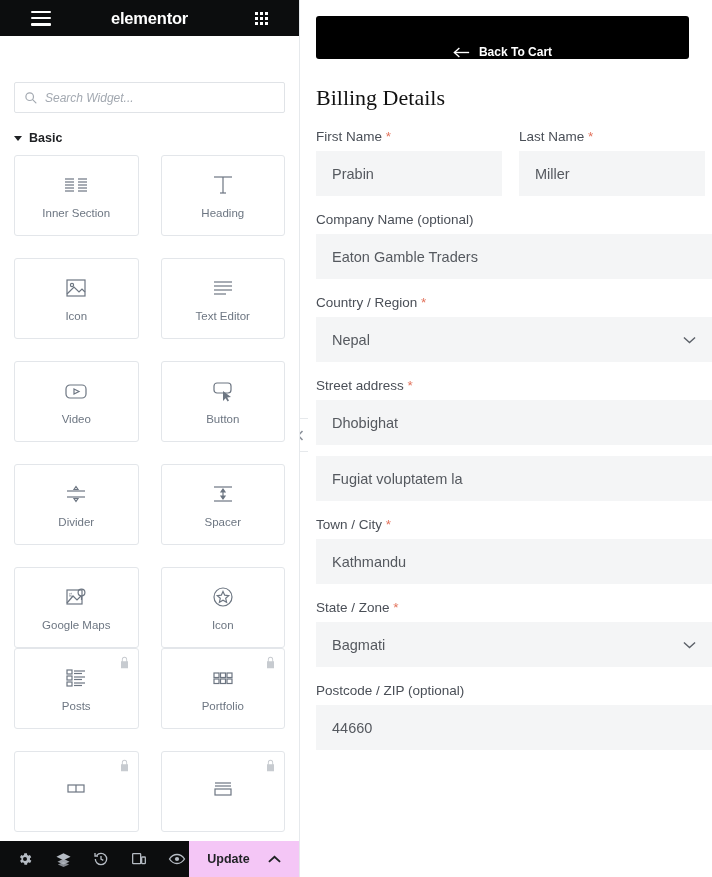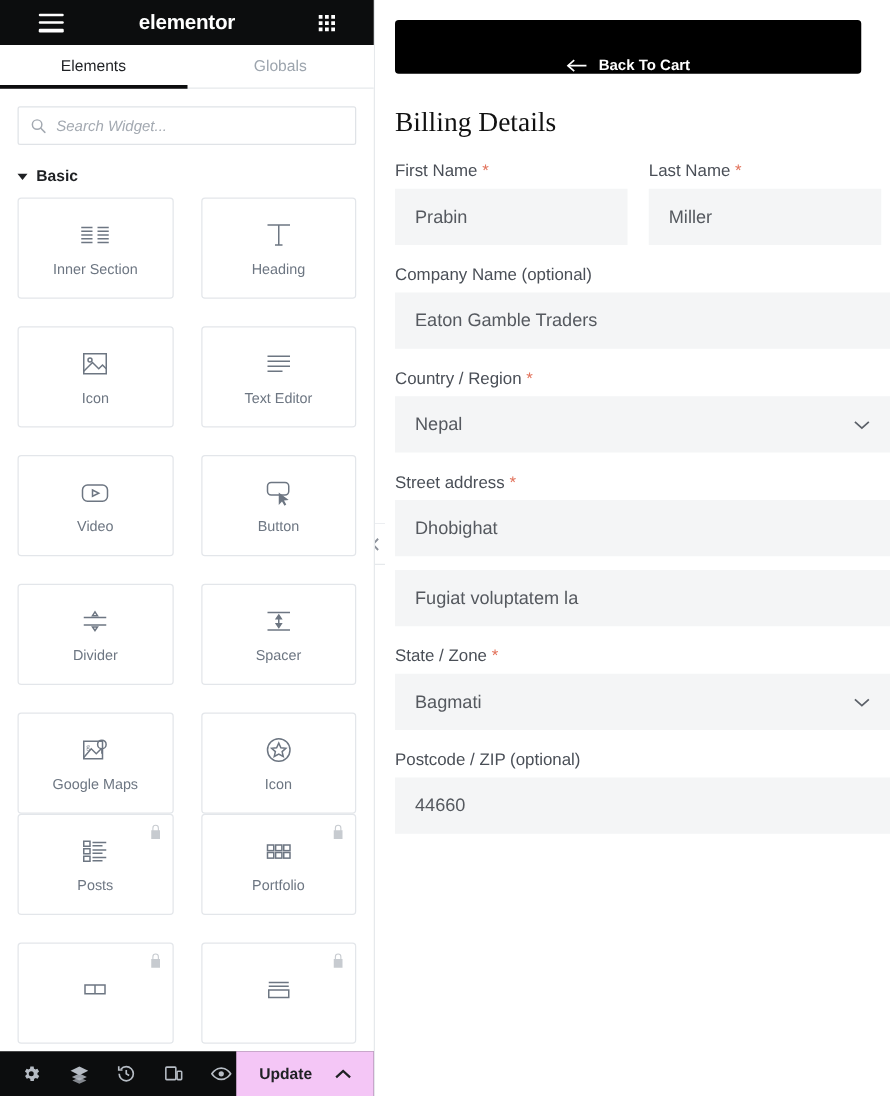--- a/index.html
+++ b/index.html
@@ -42,21 +42,21 @@
   }
   .tab.active { color: #1f2124; }
   .tab.active::after {
     content:""; position:absolute; left:0; right:0; bottom:-1px; height:3px; background:#0c0d0e;
   }
 
   .search-wrap { padding: 14px 14px 10px; flex: 0 0 auto; }
   .search-box {
     display:flex; align-items:center; gap:8px;
     border: 1px solid #e0e3e7; border-radius: 2px;
-    height: 31px; padding: 0 9px; background:#fff;
+    height: 31px; padding: 0 9px; background:#fff;margin-top:32px;
   }
   .search-box svg { flex: 0 0 auto; }
   .search-box input {
     border:none; outline:none; flex:1; font-size:12px; color:#6b7280;
     font-family:"Liberation Sans", sans-serif; font-style: italic; background:transparent;
   }
   .search-box input::placeholder { color:#a3a9b1; font-style: italic; }
 
   .widgets-scroll { flex: 1 1 auto; overflow: hidden; padding: 0 14px; }
   .cat-title {
@@ -145,24 +145,20 @@
           <i></i>
           <i></i>
           <i></i>
           <i></i>
           <i></i>
           <i></i>
           <i></i>
       </div>
     </div>
 
-    <div class="tabs">
-      <div class="tab active">Elements</div>
-      <div class="tab">Globals</div>
-    </div>
 
     <div class="search-wrap">
       <div class="search-box">
         <svg width="13" height="13" viewBox="0 0 24 24" fill="none" stroke="#a3a9b1" stroke-width="2.2">
           <circle cx="10.5" cy="10.5" r="7"></circle>
             <line x1="16" y1="16" x2="22" y2="22" stroke-linecap="round"></line>
         </svg>
         <input type="text" placeholder="Search Widget..." style="">
       </div>
     </div>
@@ -466,20 +462,27 @@
 
     <div class="field full">
       <label class="flabel">
         <span>Street address</span>
         <span class="req">*</span>
       </label>
       <div class="finput">Dhobighat</div>
       <div class="finput street2">Fugiat voluptatem la</div>
     </div>
 
+    <div class="field full">
+      <label class="flabel">
+        <span>Town / City</span>
+        <span class="req">*</span>
+      </label>
+      <div class="finput">Kathmandu</div>
+    </div>
 
     <div class="field full">
       <label class="flabel">
         <span>State / Zone</span>
         <span class="req">*</span>
       </label>
       <div class="finput select">
         <span>Bagmati</span>
         <svg class="chev" width="13" height="8" viewBox="0 0 14 8" fill="none" stroke="#5b6068" stroke-width="1.5">
             <polyline points="1,1.3 7,6.7 13,1.3"></polyline>

